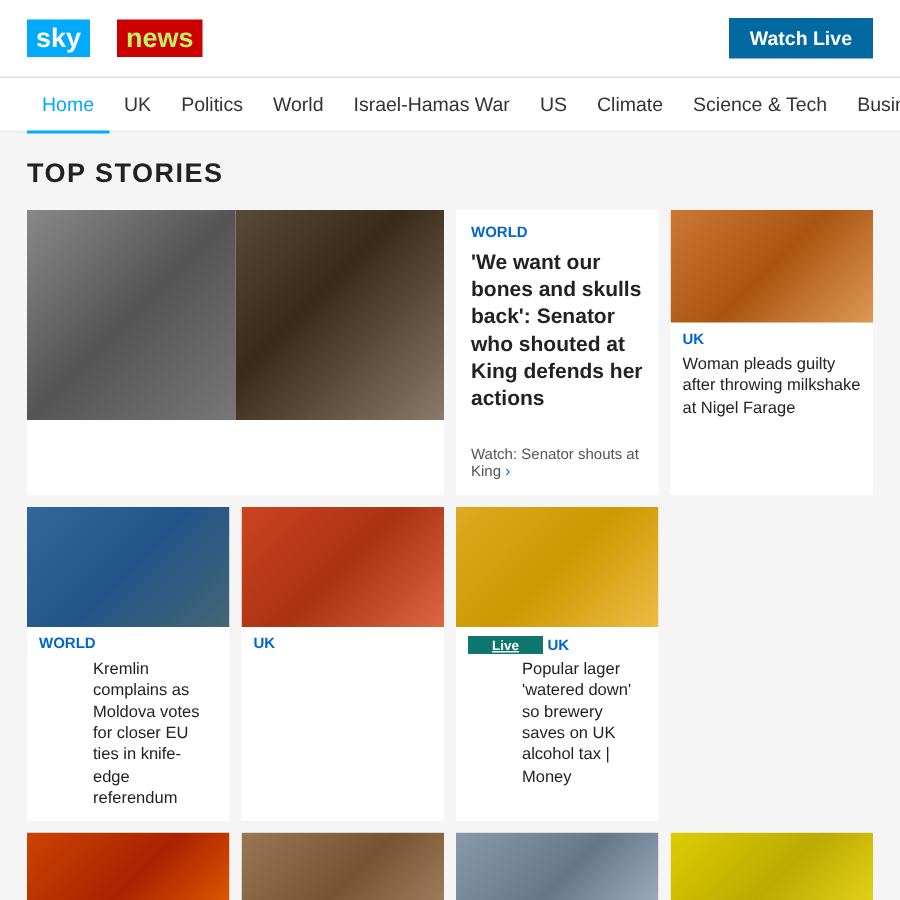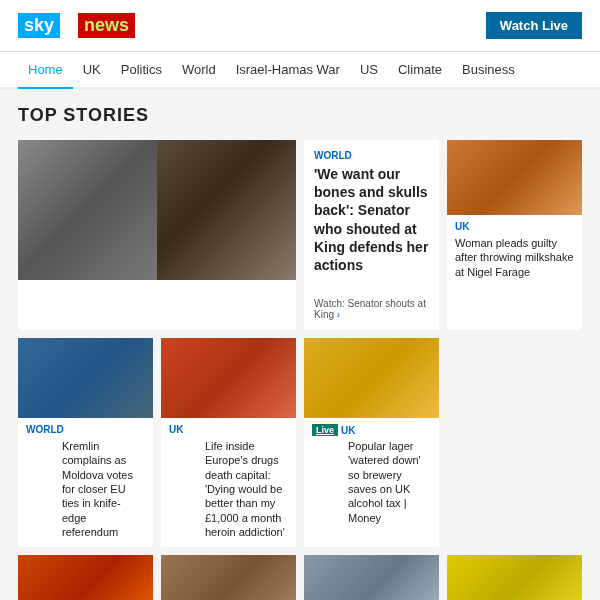--- a/index.html
+++ b/index.html
@@ -195,20 +195,21 @@
 </div>
 
 <nav class="nav">
   <span class="nav-item active">Home</span>
   <span class="nav-item">UK</span>
   <span class="nav-item">Politics</span>
   <span class="nav-item">World</span>
   <span class="nav-item">Israel-Hamas War</span>
   <span class="nav-item">US</span>
   <span class="nav-item">Climate</span>
+  <span class="nav-item">Science &amp; Tech</span>
   <span class="nav-item">Business</span>
 
 </nav>
 
 <div class="main">
   <h2 class="section-title">Top Stories</h2>
 
   <div style="display:grid; grid-template-columns: 1fr 1fr 1fr 1fr; gap:8px; margin-bottom:8px;">
 
     <div style="grid-column:1/3; background:white; overflow:hidden; cursor:pointer;">
@@ -244,29 +245,28 @@
         <div class="category-tag tag-world">World</div>
         <div class="headline" style="font-size:11px; color:#222; line-height:1.3;">Kremlin complains as Moldova votes for closer EU ties in knife-edge referendum</div>
       </div>
     </div>
 
 
     <div class="card-sm">
       <div class="img-block img-drugs" style="height:80px;"></div>
       <div class="card-body">
         <div class="category-tag tag-uk">UK</div>
-        <div class="headline" style="font-size:11px; color:#222; line-height:1.3;">Life inside Europe's drugs death capital: 'Dying would be better than my £1,000 a month heroin addiction'</div>
       </div>
     </div>
 
     <div class="card-sm">
       <div class="img-block img-lager" style="height:80px;"></div>
       <div class="card-body">
         <div style="display:flex; align-items:center; margin-bottom:3px;">
-          <span class="tag-live" style="background:#0f766e; color:white; font-size:9px; font-weight:bold; padding:1px 4px; margin-right:3px;text-decoration:underline;">Live</span>
+          <span class="tag-live" style="background:#0f766e; color:white; font-size:9px; font-weight:bold; padding:1px 16px; margin-right:3px;text-decoration:underline;">Live</span>
           <span class="category-tag tag-uk" style="margin-bottom:0;">UK</span>
         </div>
         <div class="headline" style="font-size:11px; color:#222; line-height:1.3;">Popular lager 'watered down' so brewery saves on UK alcohol tax | Money</div>
       </div>
     </div>
   </div>
 
   <div class="row3">
     <div class="card-sm">
       <div class="img-block img-fire" style="height:70px;"></div>

